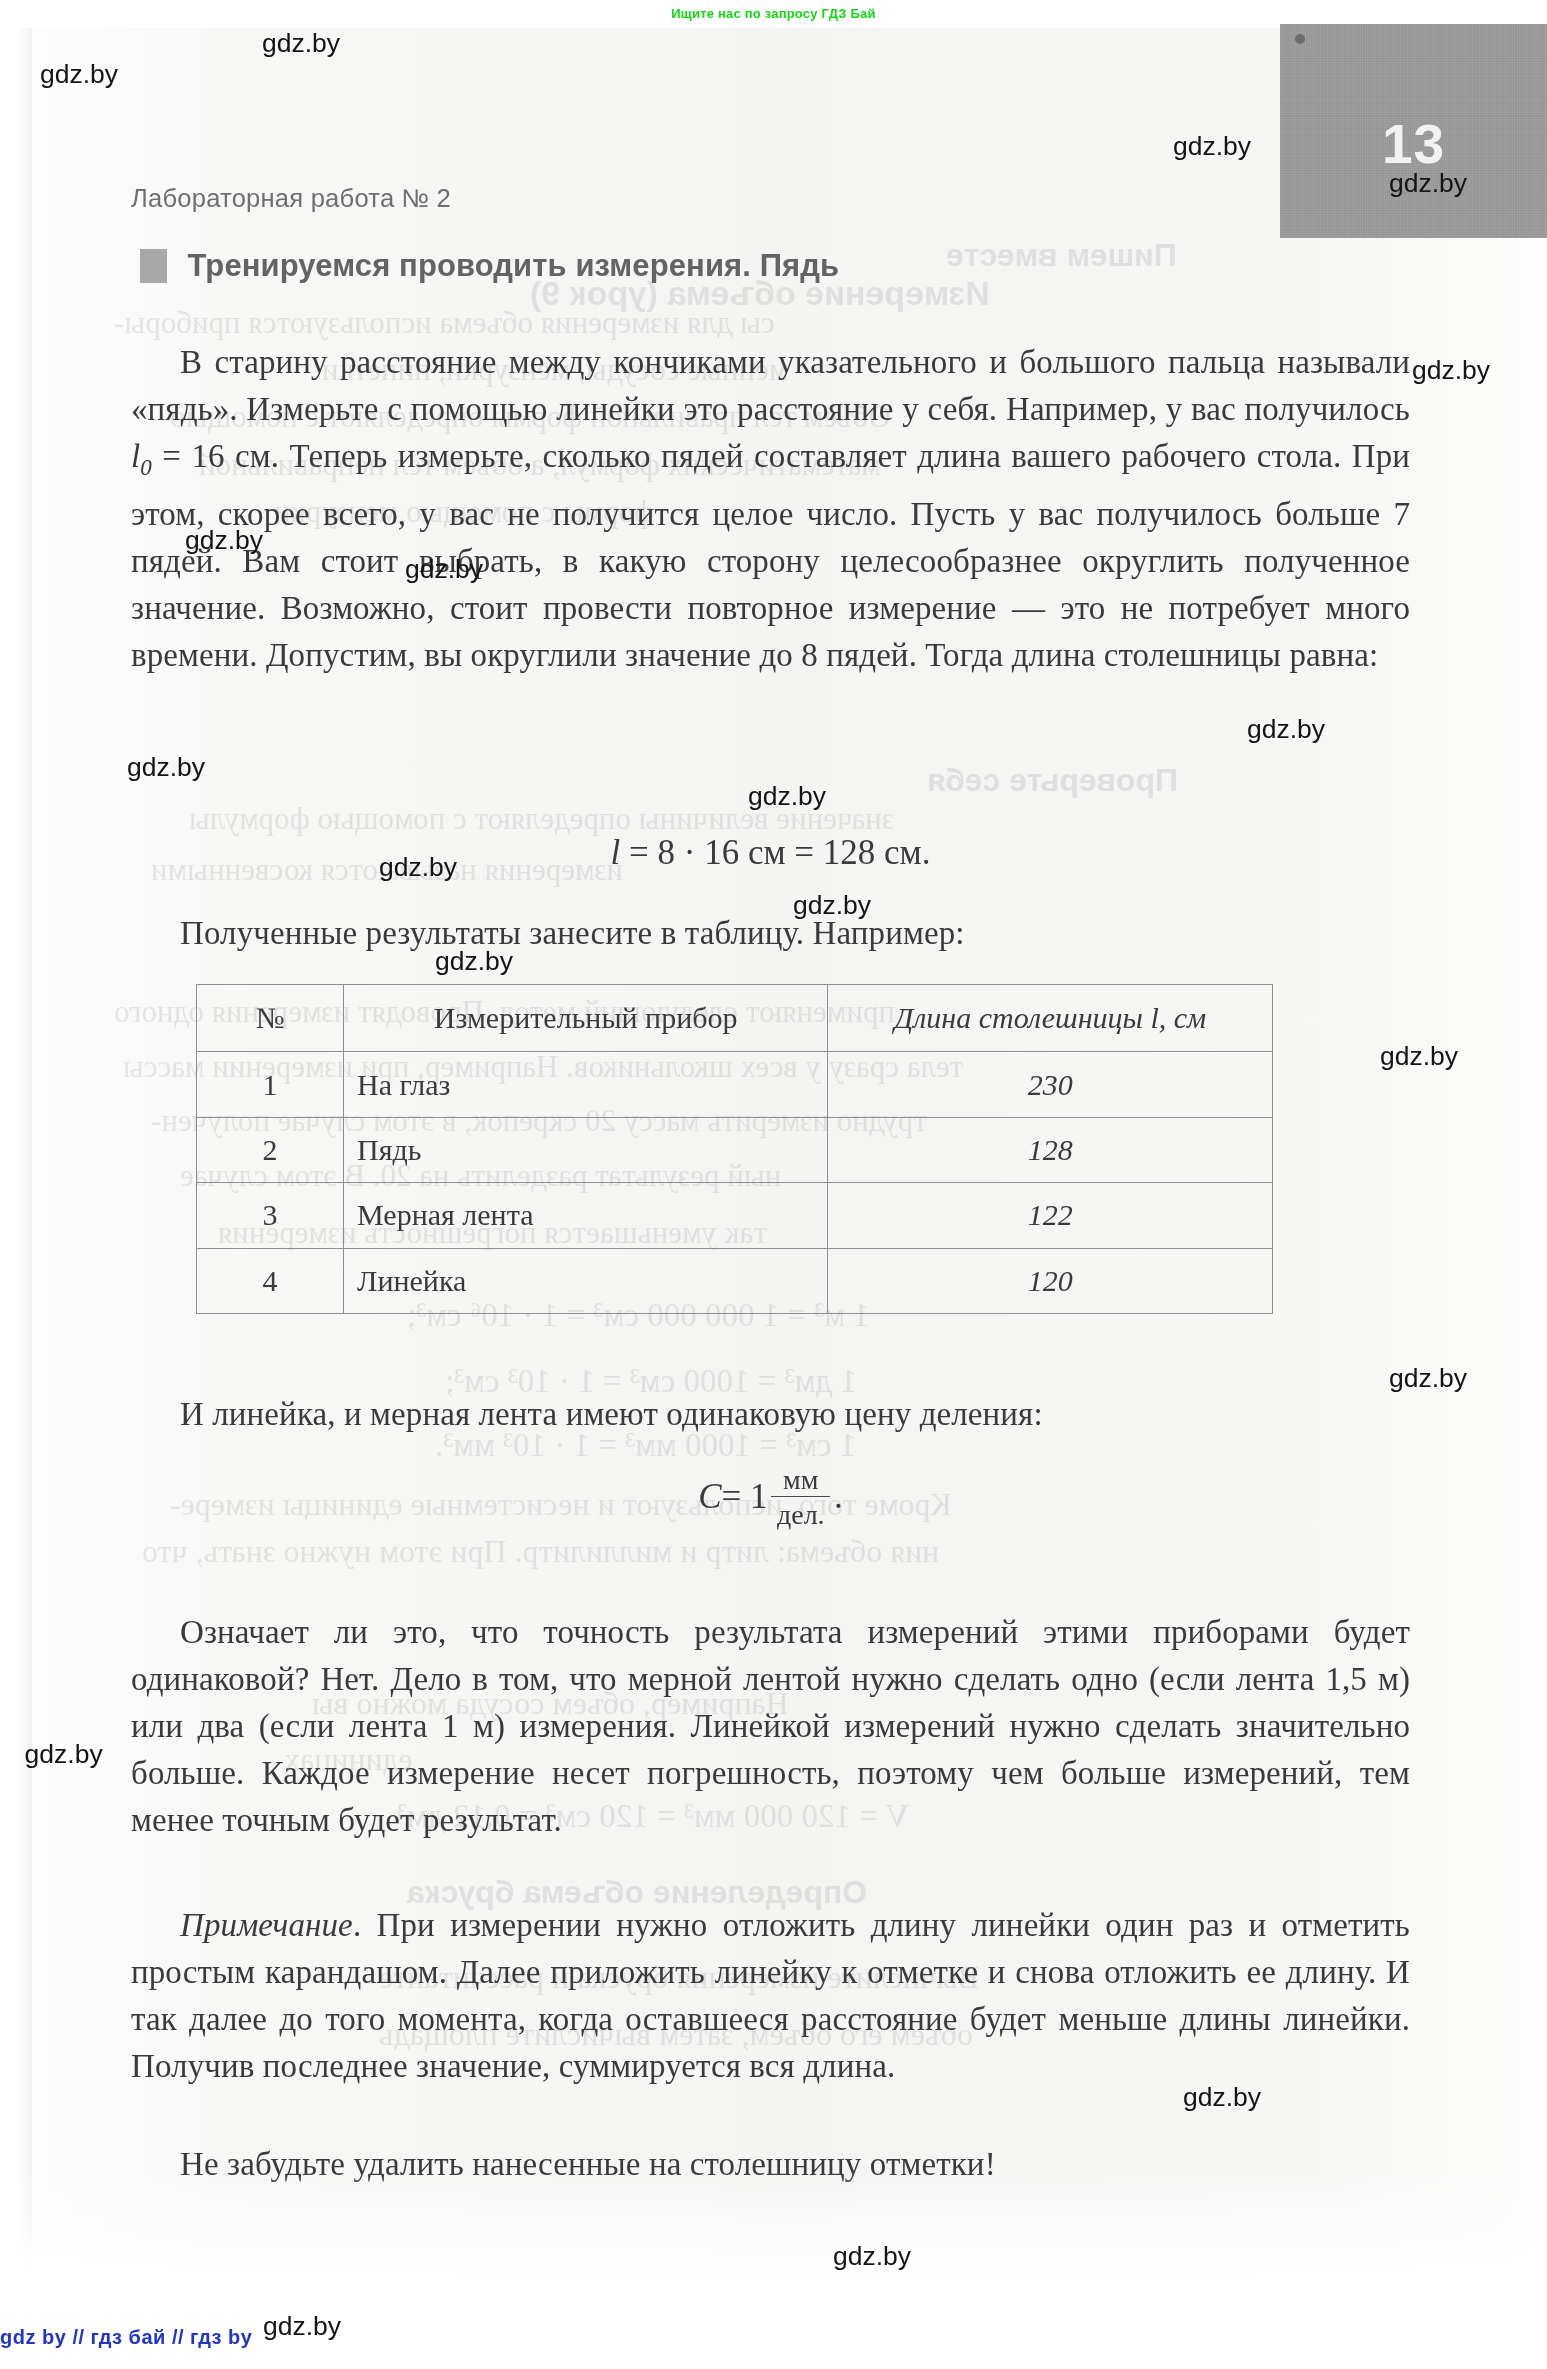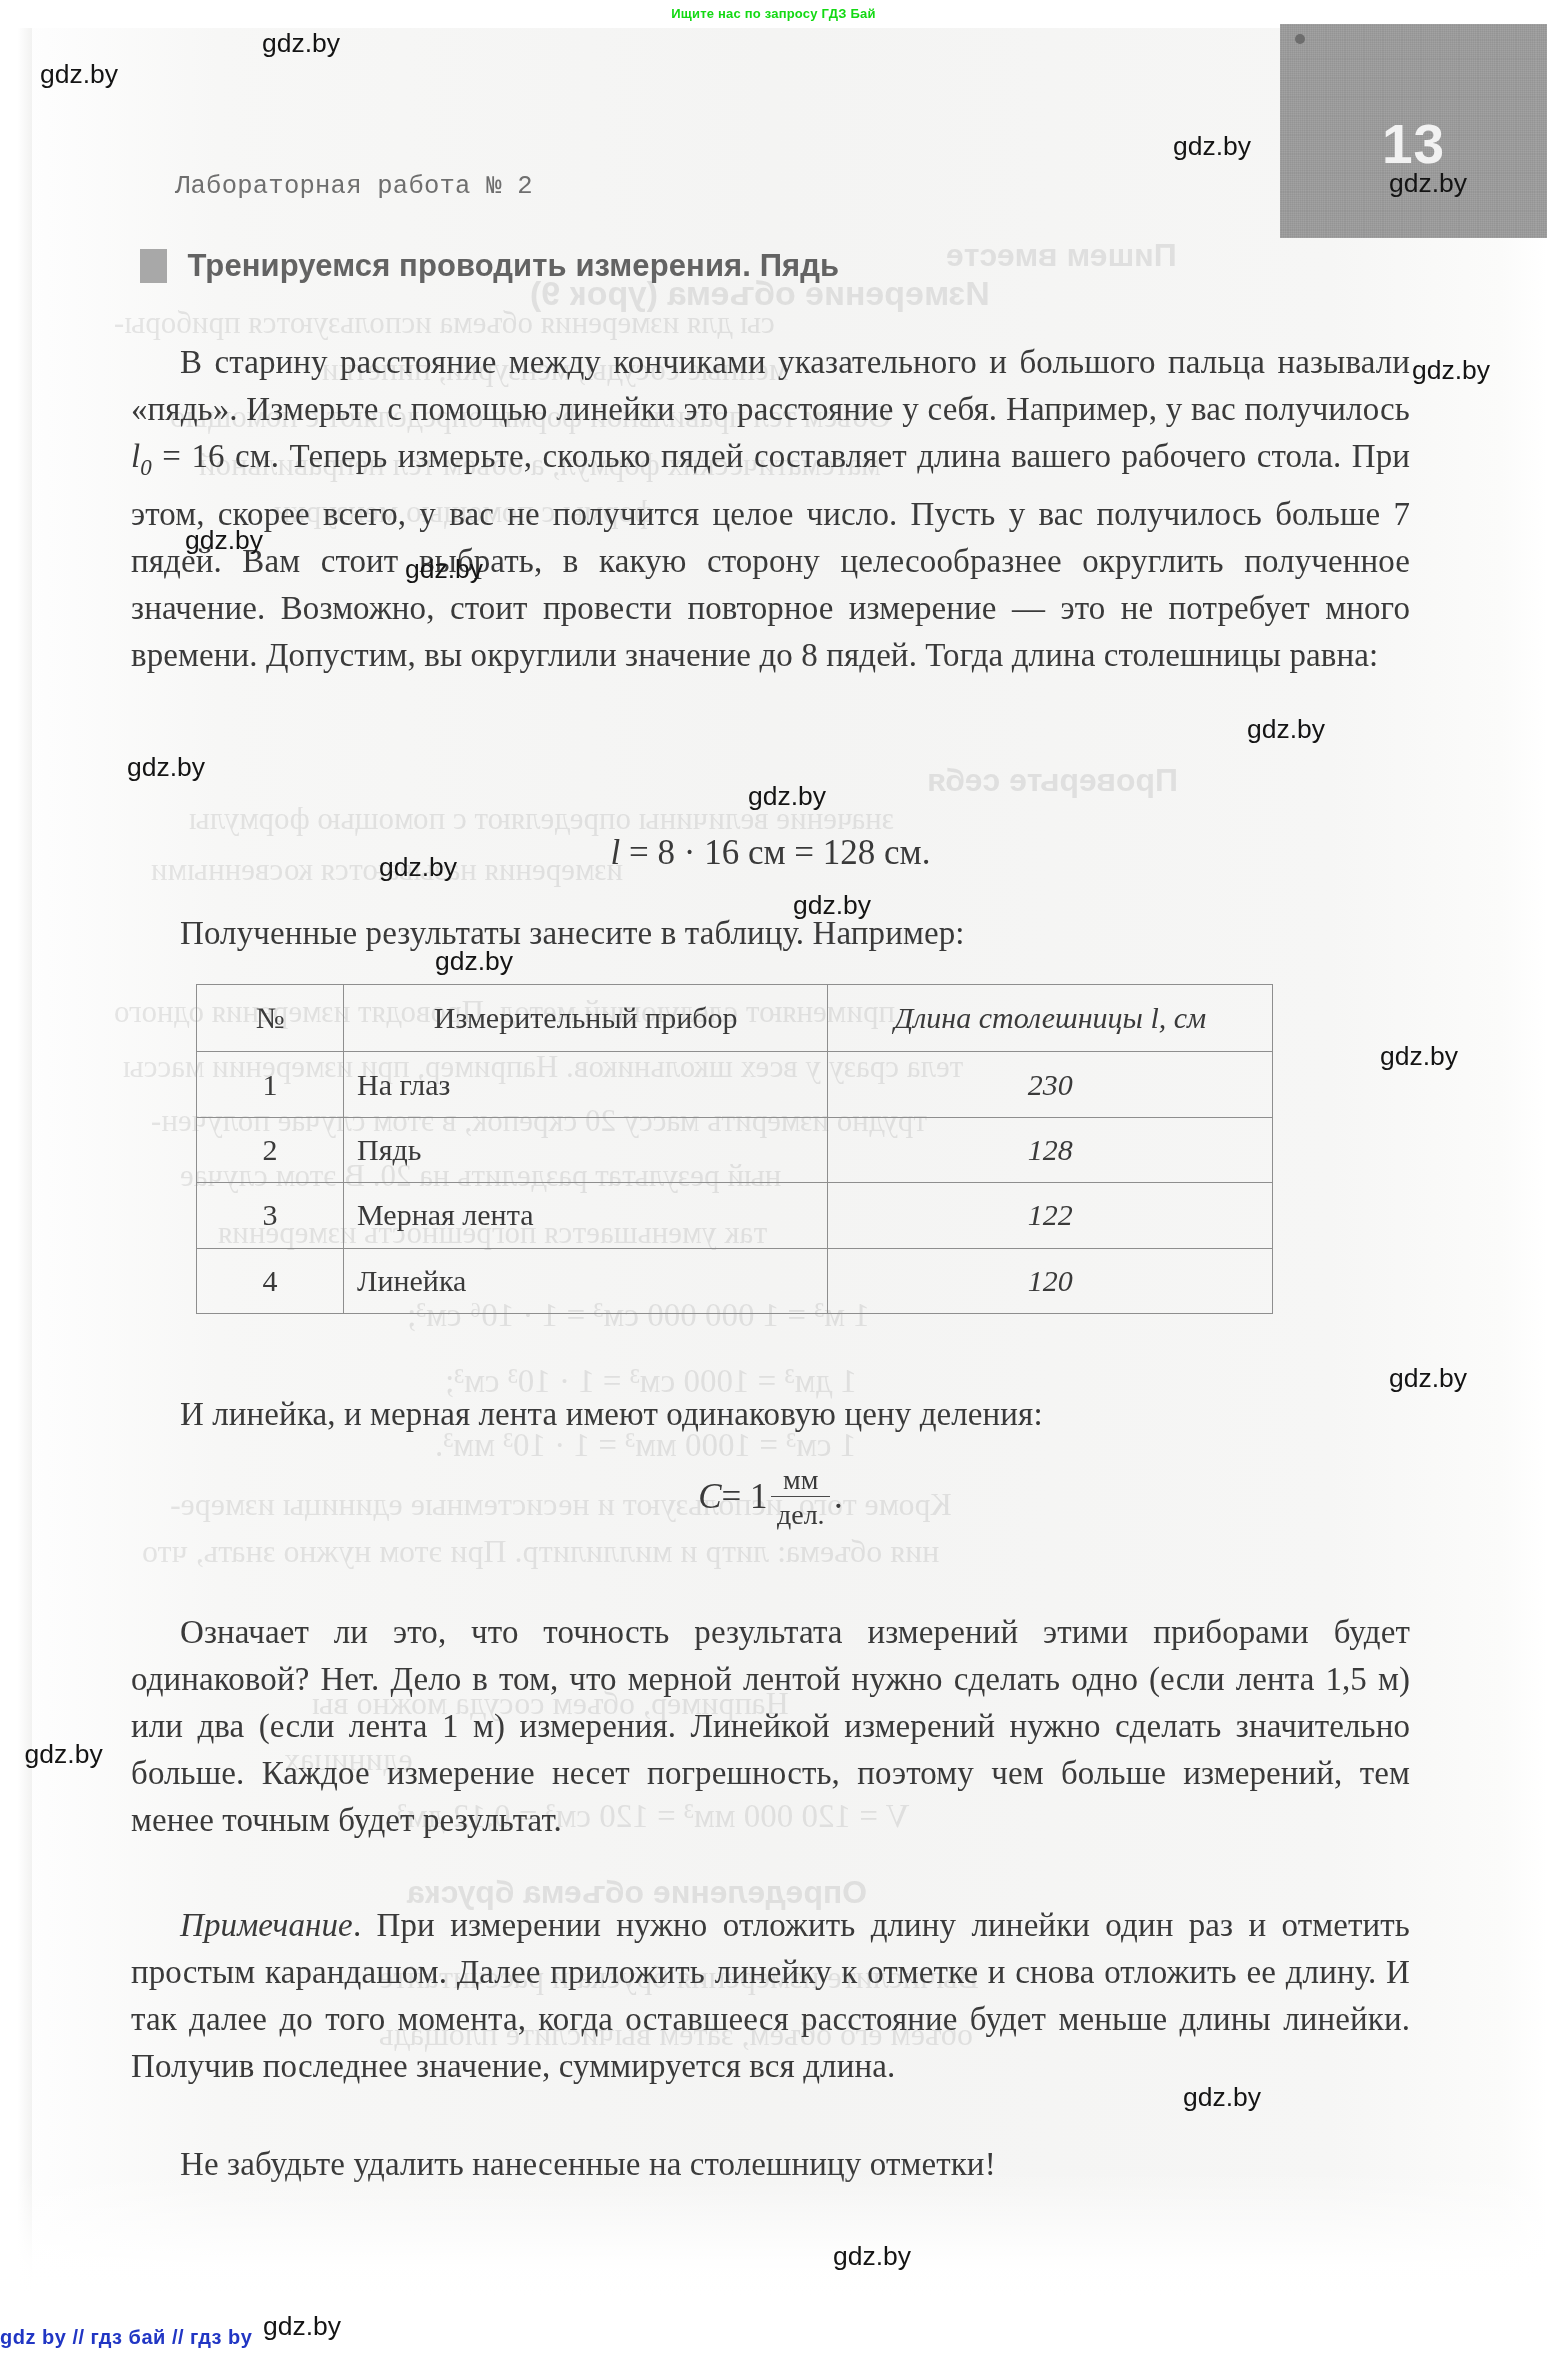--- a/index.html
+++ b/index.html
@@ -94,27 +94,26 @@
     font-family: "Liberation Sans", sans-serif;
     font-size: 55px;
     font-weight: 700;
     color: #f2f2f2;
     letter-spacing: 0.9px;
   }
 
   
   .running-head {
     position: absolute;
-    left: 131px; top: 172px;
-    font-family: Liberation Mono, monospace;
+    left: 131px; top: 184px;
+    font-family: Liberation Sans, sans-serif;
     font-size: 25.6px;
     font-weight: 400;
     color: #6f6f6f;
     letter-spacing: 0.2px;
-    margin-left: 44px;
   }
 
   
   .section-head {
     position: absolute;
     display: flex;
     align-items: center;
     gap: 21px;
   }
   .head-bullet {

